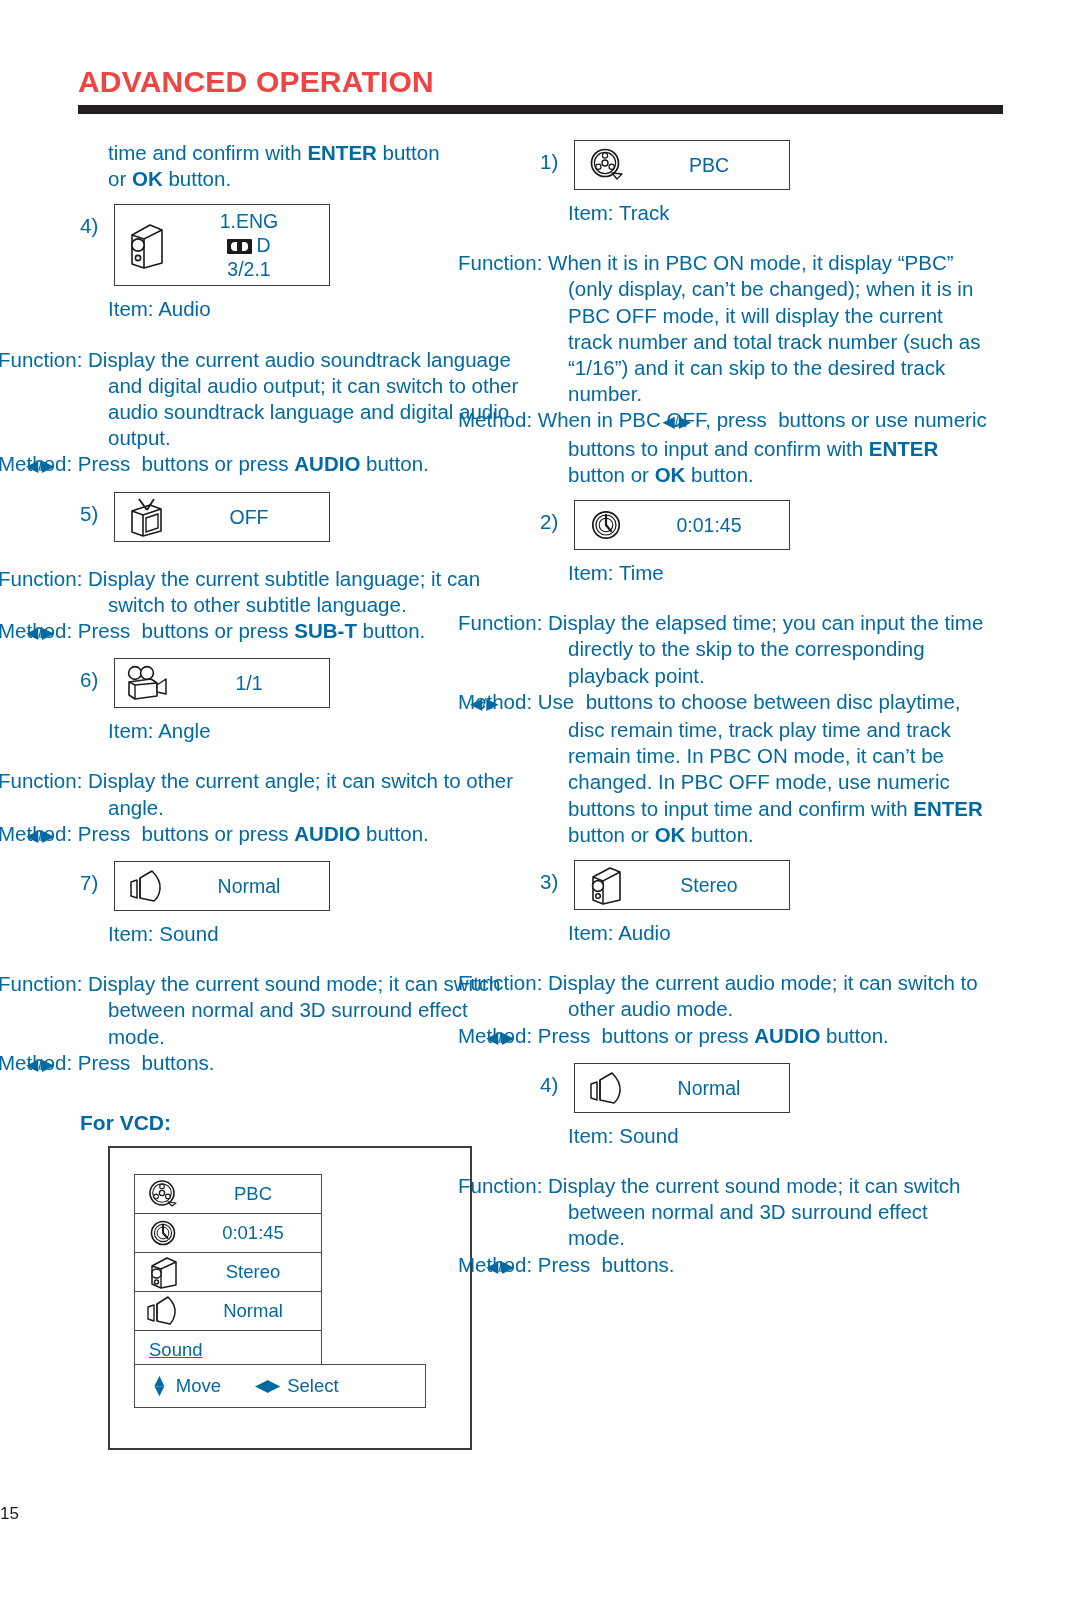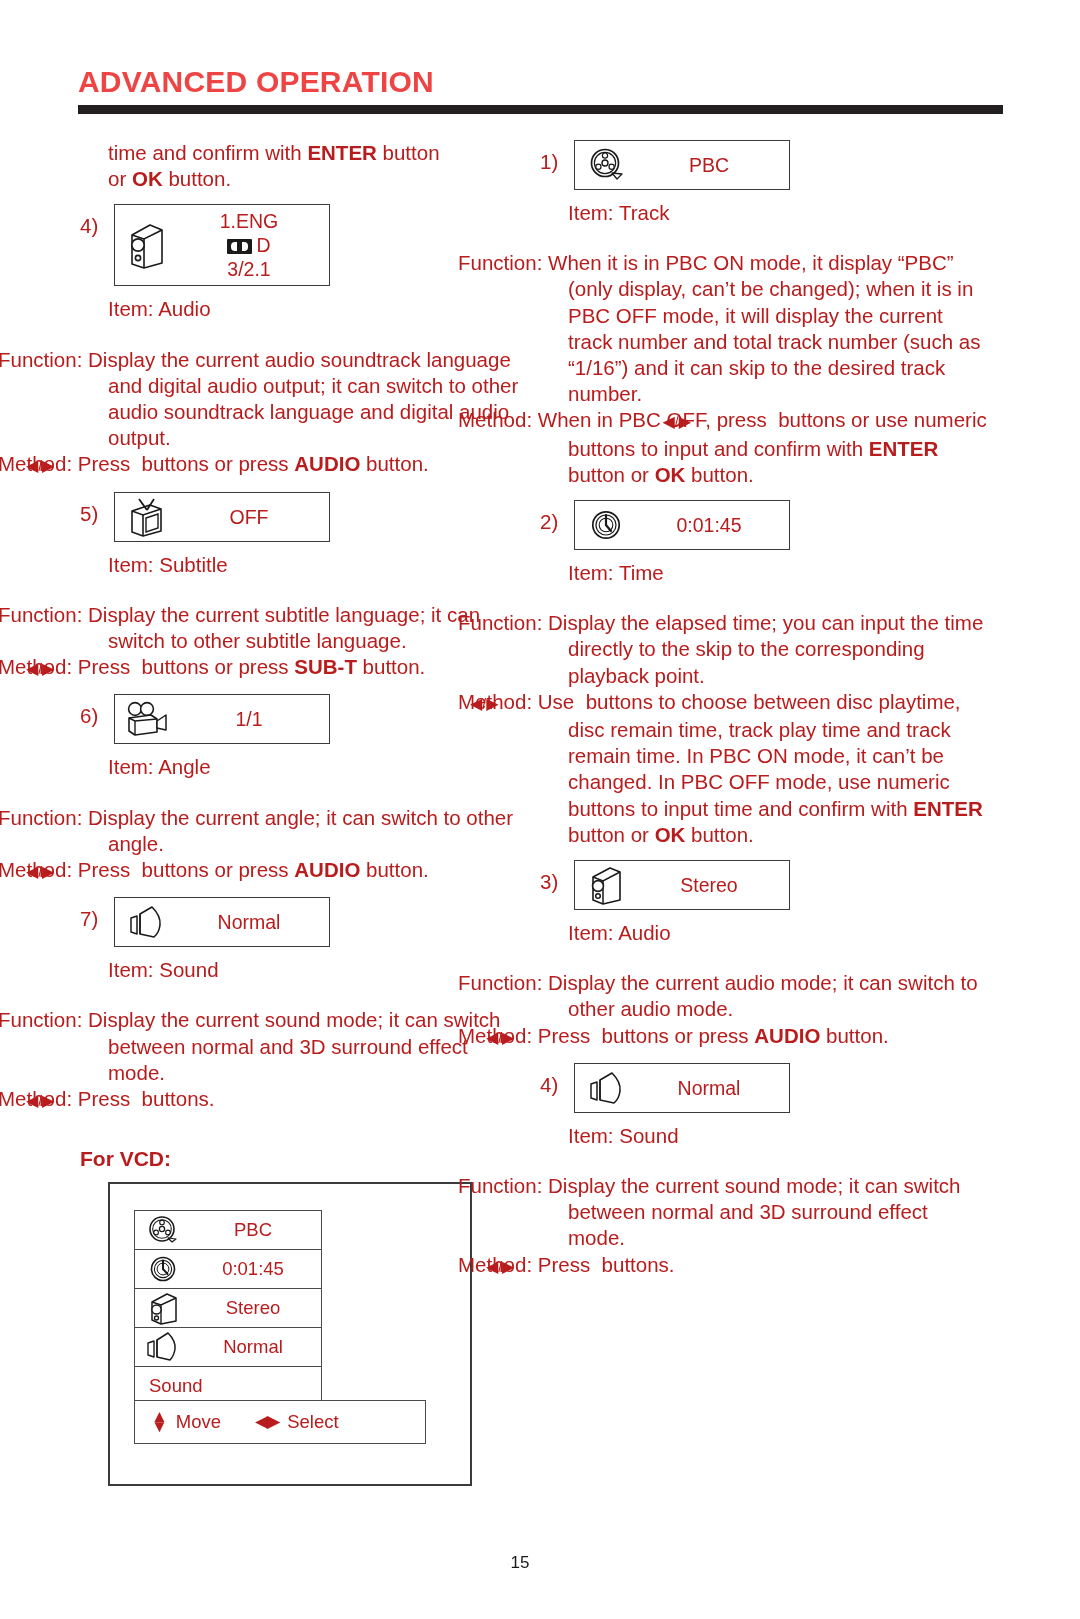--- a/index.html
+++ b/index.html
@@ -35,21 +35,21 @@
     height: 9px;
     background: #231f20;
     width: 925px;
   }
 
   
   .column {
     position: absolute;
     font-size: 20.5px;
     line-height: 26.2px;
-    color: #b91c1c;
+    color: #0369a1;
   }
   #left-column  { left: 80px;  top: 140px; width: 440px; }
   #right-column { left: 540px; top: 140px; width: 450px; }
 
   .para {
     margin: 0;
     text-indent: 0;
   }
   .para-indent {
     padding-left: 110px;
@@ -159,21 +159,21 @@
     width: 188px;
   }
   .vcd-item {
     border: 1.3px solid #4a4a4a;
     border-bottom: none;
     height: 38px;
     display: flex;
     align-items: center;
     background: #fff;
   }
-  .vcd-item:last-child { border-bottom: 1.3px solid #4a4a4a; }
+  .vcd-item:last-child { border-bottom: 1.3px solid #4a4a4a; text-decoration: underline; }
   .vcd-item .vi-icon {
     width: 56px;
     flex: 0 0 56px;
     display: flex;
     align-items: center;
     justify-content: center;
   }
   .vcd-item .vi-label {
     flex: 1 1 auto;
     text-align: center;
@@ -215,23 +215,23 @@
     display: inline-block;
     font-size: 17px;
     margin-right: 8px;
     letter-spacing: -1px;
   }
 
   
   #page-number {
     position: absolute;
     left: 0;
-    top: 1553px;
+    top: 1504px;
     width: 1040px;
-    text-align: center;
+    text-align: left;
     font-size: 17px;
     color: #1a1a1a;
   }
 
   svg { display: block; }
 </style>
 </head>
 <body>
 
 <div id="page-header">
@@ -278,21 +278,20 @@
           <polyline points="7,14 18,18 36,12" fill="none" stroke="#1a1a1a" stroke-width="1.6"></polyline>
           <line x1="18" y1="18" x2="18" y2="39" stroke="#1a1a1a" stroke-width="1.6"></line>
           <polygon points="21,21 33,17 33,31 21,35" fill="#fff" stroke="#1a1a1a" stroke-width="1.4"></polygon>
           <line x1="14" y1="2" x2="22" y2="13" stroke="#1a1a1a" stroke-width="1.8"></line>
           <line x1="29" y1="2" x2="22" y2="13" stroke="#1a1a1a" stroke-width="1.8"></line>
         </svg>
       </div>
       <div class="osd-text">OFF</div>
     </div>
   </div>
-  <div class="para plain">Item: Subtitle</div>
   <div class="para para-indent plain"><span>Function:</span> <span>Display the current subtitle language; it can switch to other subtitle language.</span></div>
   <div class="para para-indent-m plain"><span>Method:</span> <span>Press </span><span class="arrows">◀<span class="sl">/</span>▶</span><span> buttons or press </span><b>SUB-T</b><span> button.</span></div>
 
   <div class="osd-row">
     <div class="osd-num">6)</div>
     <div class="osd-box w-left">
       <div class="osd-icon">
         <svg width="46" height="38" viewBox="0 0 46 38">
           <circle cx="12" cy="9" r="6.4" fill="#fff" stroke="#1a1a1a" stroke-width="1.6"></circle>
           <circle cx="24" cy="9" r="6.4" fill="#fff" stroke="#1a1a1a" stroke-width="1.6"></circle>

